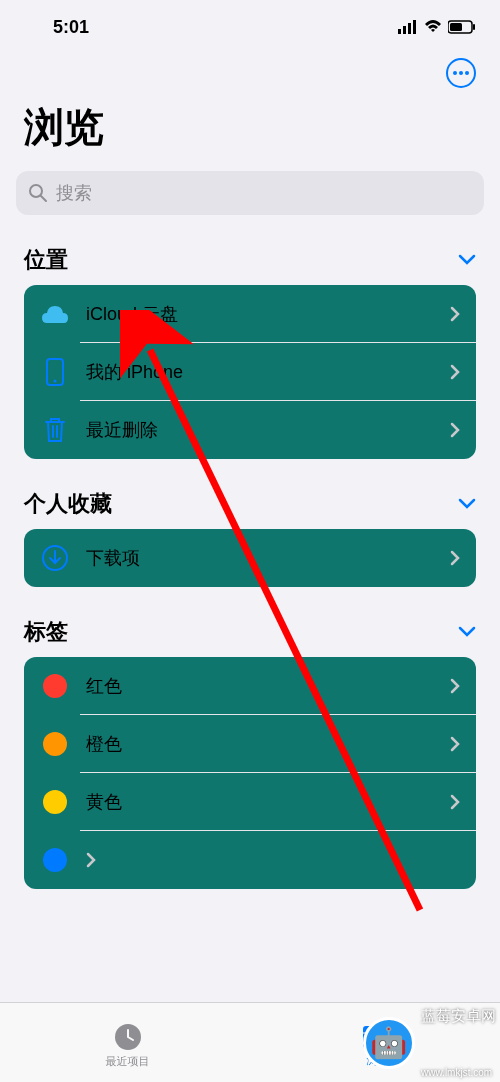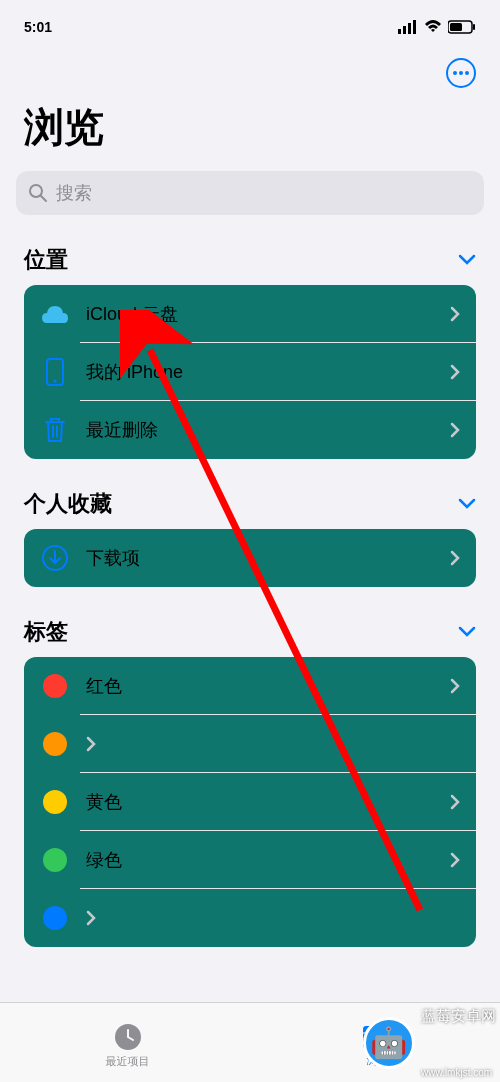--- a/index.html
+++ b/index.html
@@ -16,22 +16,23 @@
       overflow: hidden;
     }
     .status-bar {
       display: flex;
       justify-content: space-between;
       align-items: center;
       padding: 12px 24px 8px;
       height: 50px;
     }
     .status-time {
-      font-size: 14px;
+      font-size: 18px;
       font-weight: 600;
+      margin-left: 29px;
     }
     .status-icons {
       display: flex;
       gap: 6px;
       align-items: center;
     }
     .more-button {
       display: flex;
       justify-content: flex-end;
       padding: 8px 24px;
@@ -312,38 +313,30 @@
         </div>
       <span class="item-label">红色</span>
       <svg class="chevron-right" width="10" height="16" viewBox="0 0 10 16">
           <path d="M2 2 L8 8 L2 14" fill="none" stroke="#c7c7cc" stroke-width="2.5" stroke-linecap="round"></path>
         </svg>
     </div>
     <div class="list-item">
       <div class="item-icon">
           <div class="tag-dot" style="background:#ff9500"></div>
         </div>
+      <span class="item-label">橙色</span>
       <svg class="chevron-right" width="10" height="16" viewBox="0 0 10 16">
           <path d="M2 2 L8 8 L2 14" fill="none" stroke="#c7c7cc" stroke-width="2.5" stroke-linecap="round"></path>
         </svg>
     </div>
     <div class="list-item">
       <div class="item-icon">
           <div class="tag-dot" style="background:#ffcc00"></div>
         </div>
       <span class="item-label">黄色</span>
-      <svg class="chevron-right" width="10" height="16" viewBox="0 0 10 16">
-          <path d="M2 2 L8 8 L2 14" fill="none" stroke="#c7c7cc" stroke-width="2.5" stroke-linecap="round"></path>
-        </svg>
-    </div>
-    <div class="list-item">
-      <div class="item-icon">
-          <div class="tag-dot" style="background:#34c759"></div>
-        </div>
-      <span class="item-label">绿色</span>
       <svg class="chevron-right" width="10" height="16" viewBox="0 0 10 16">
           <path d="M2 2 L8 8 L2 14" fill="none" stroke="#c7c7cc" stroke-width="2.5" stroke-linecap="round"></path>
         </svg>
     </div>
     <div class="list-item">
       <div class="item-icon">
           <div class="tag-dot" style="background:#007aff"></div>
         </div>
       <svg class="chevron-right" width="10" height="16" viewBox="0 0 10 16">
           <path d="M2 2 L8 8 L2 14" fill="none" stroke="#c7c7cc" stroke-width="2.5" stroke-linecap="round"></path>

